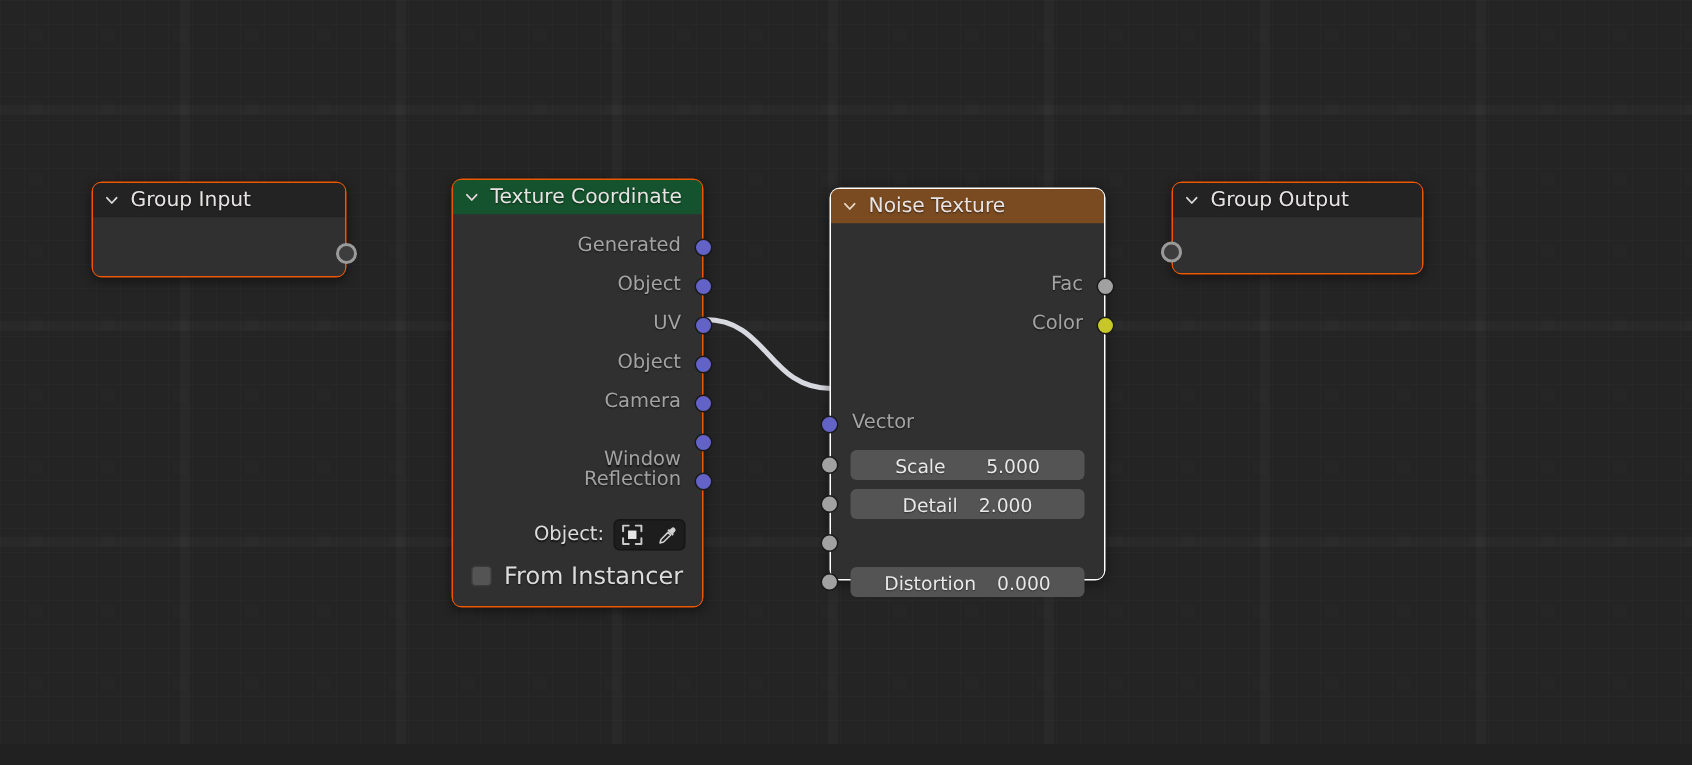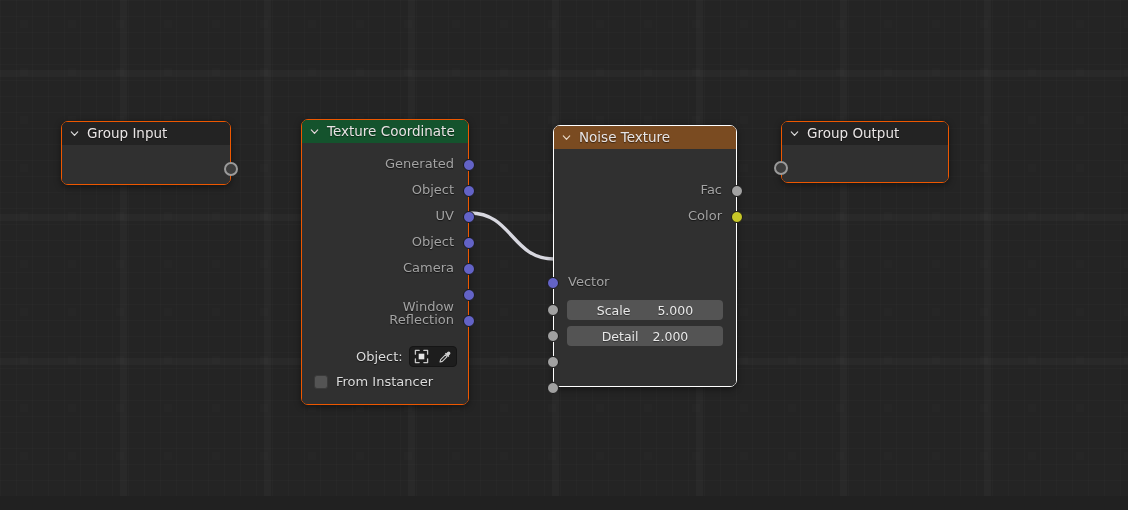--- a/index.html
+++ b/index.html
@@ -186,21 +186,21 @@
     gap: 8px;
   }
   .checkbox {
     width: 14px; height: 14px;
     background: #545454;
     border-radius: 3px;
     border: 1px solid #3a3a3a;
     box-sizing: border-box;
   }
   .check-row .ck-lbl {
-    font-size: 13px;
+    font-size: 16px;
     color: #dcdcdc;
     text-shadow: 0 1px 1px rgba(0,0,0,0.6);
   }
 </style>
 </head>
 <body>
 
 <div id="node-canvas">
 
   <svg id="grid-blocks" width="1128" height="510" viewBox="0 0 1128 510">
@@ -591,20 +591,25 @@
       <div class="socket sk-grey" style="left:-7px; top:181px;"></div>
       <div class="valfield" style="left:13px; right:13px; top:177px;">
         <span class="vf-fill" style="width:0%;"></span>
         <span class="vf-name">Detail</span>
         <span class="vf-num">2.000</span>
       </div>
 
       <div class="socket sk-grey" style="left:-7px; top:207px;"></div>
 
       <div class="socket sk-grey" style="left:-7px; top:233px;"></div>
+      <div class="valfield" style="left:13px; right:13px; top:229px;">
+        <span class="vf-fill" style="width:0%;"></span>
+        <span class="vf-name">Distortion</span>
+        <span class="vf-num">0.000</span>
+      </div>
     </div>
   </div>
 
   <div class="node sel-orange" style="left:781px; top:121px; width:168px; height:62px;">
     <div class="node-header hdr-grey">
       <svg class="chev" viewBox="0 0 12 12">
         <path d="M2.5 4.2 L6 8 L9.5 4.2" fill="none" stroke="#d9d9d9" stroke-width="1.3" stroke-linecap="round" stroke-linejoin="round"></path>
       </svg>
       <span>Group Output</span>
     </div>

